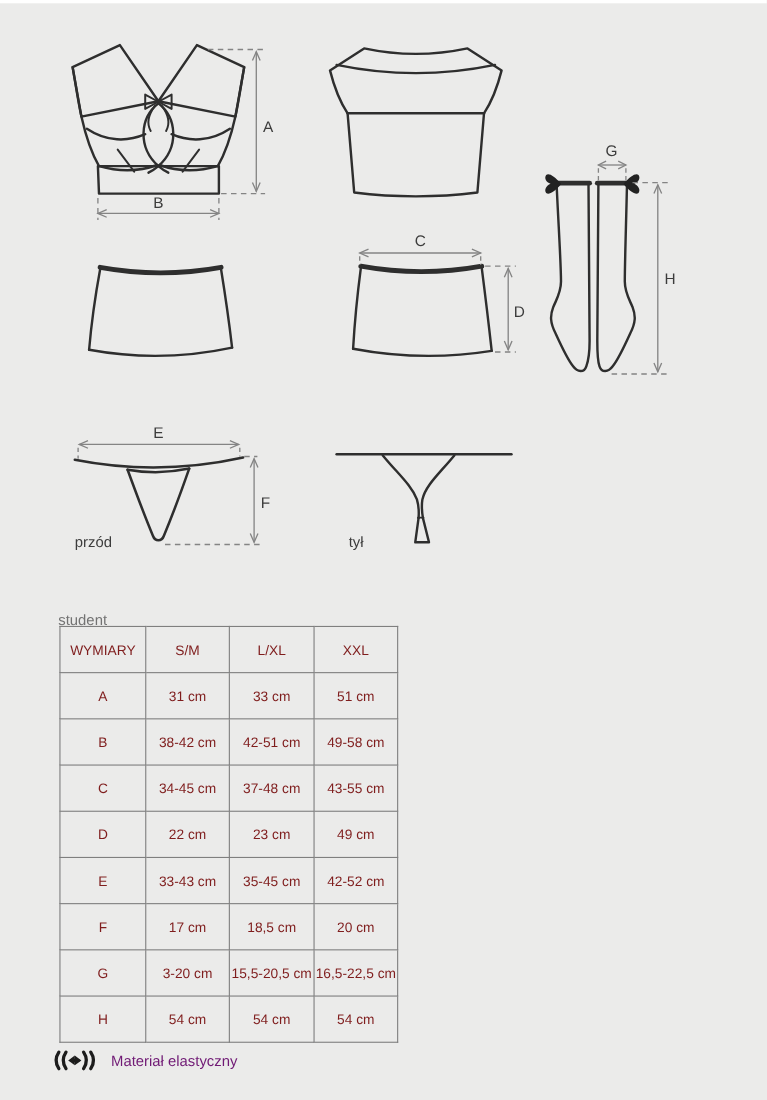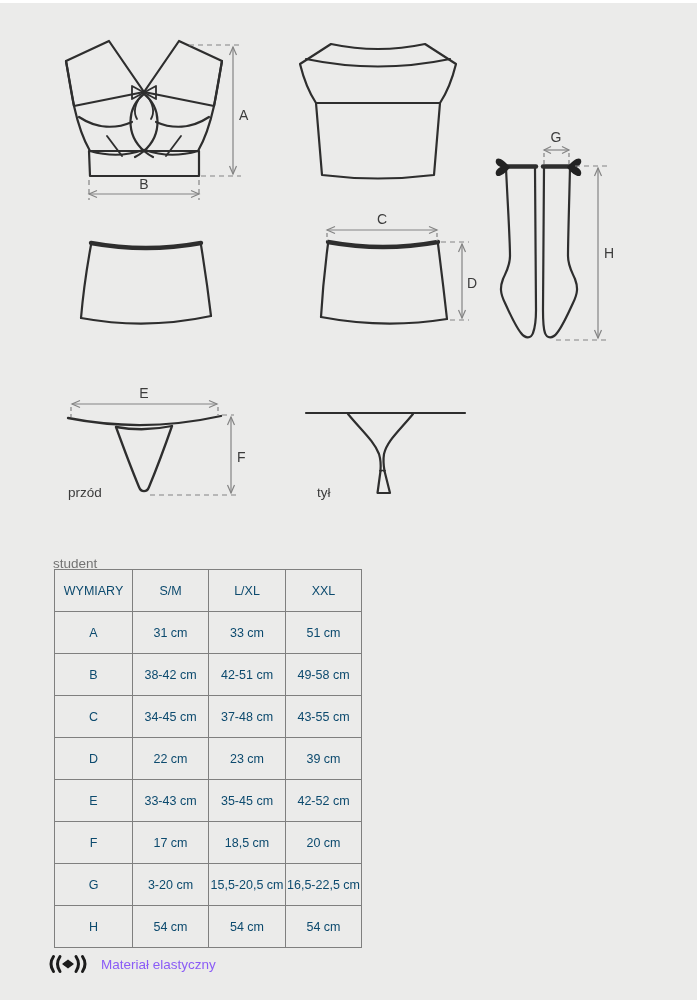--- a/index.html
+++ b/index.html
@@ -20,34 +20,34 @@
   }
   table.size-table{
     position:absolute;left:54px;top:569px;
     border-collapse:collapse;table-layout:fixed;
     background:transparent;
   }
   table.size-table th, table.size-table td{
     border:1px solid #7f7f7f;
     font-weight:normal;
     font-size:12.5px;
-    color:#0c4a6e;
+    color:#7f1d1d;
     text-align:center;
     vertical-align:middle;
     height:41px;
     padding:0;
     white-space:nowrap;
     overflow:visible;
   }
   .col-0{width:77px;} .col-1{width:75px;} .col-2{width:76px;margin-left:47px;} .col-3{width:75px;}
 
   .footer{
     position:absolute;left:46px;top:954px;
     display:flex;align-items:center;gap:11px;
-    font-size:13.5px;color:#8b5cf6;
+    font-size:13.5px;color:#701a75;
   }
   .footer svg{display:block;}
 </style>
 </head>
 <body>
 
 <div class="top-strip"></div>
 
 <svg class="diagram-svg" width="697" height="540" viewBox="0 0 697 540">
 
@@ -234,21 +234,21 @@
       <tr>
         <td>C</td>
         <td>34-45 cm</td>
         <td>37-48 cm</td>
         <td>43-55 cm</td>
       </tr>
       <tr>
         <td>D</td>
         <td>22 cm</td>
         <td>23 cm</td>
-        <td>39 cm</td>
+        <td>49 cm</td>
       </tr>
       <tr>
         <td>E</td>
         <td>33-43 cm</td>
         <td>35-45 cm</td>
         <td>42-52 cm</td>
       </tr>
       <tr>
         <td>F</td>
         <td>17 cm</td>

